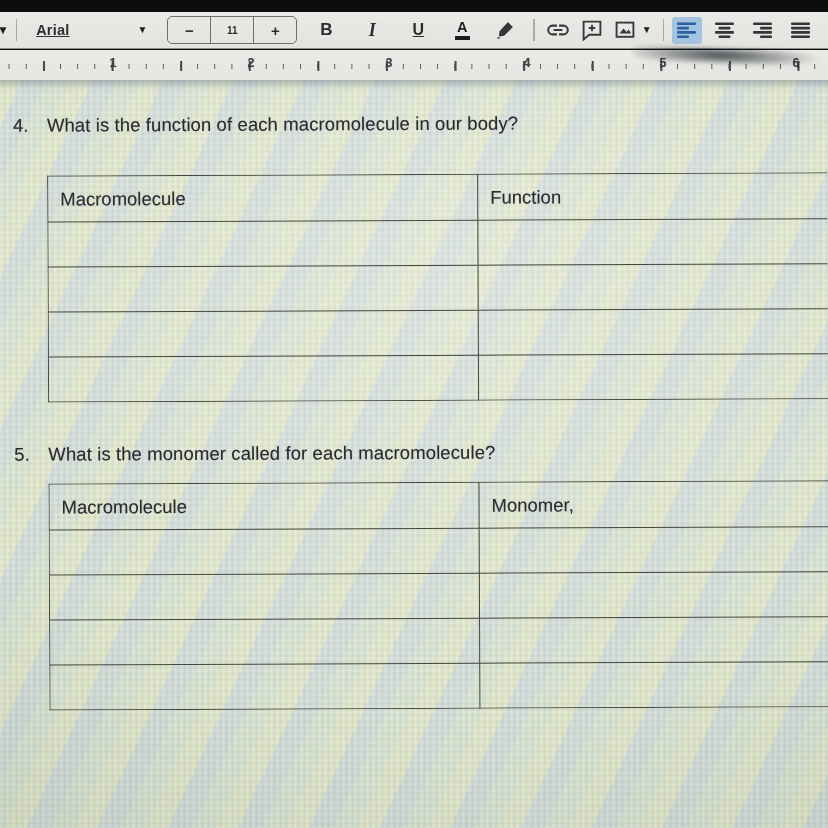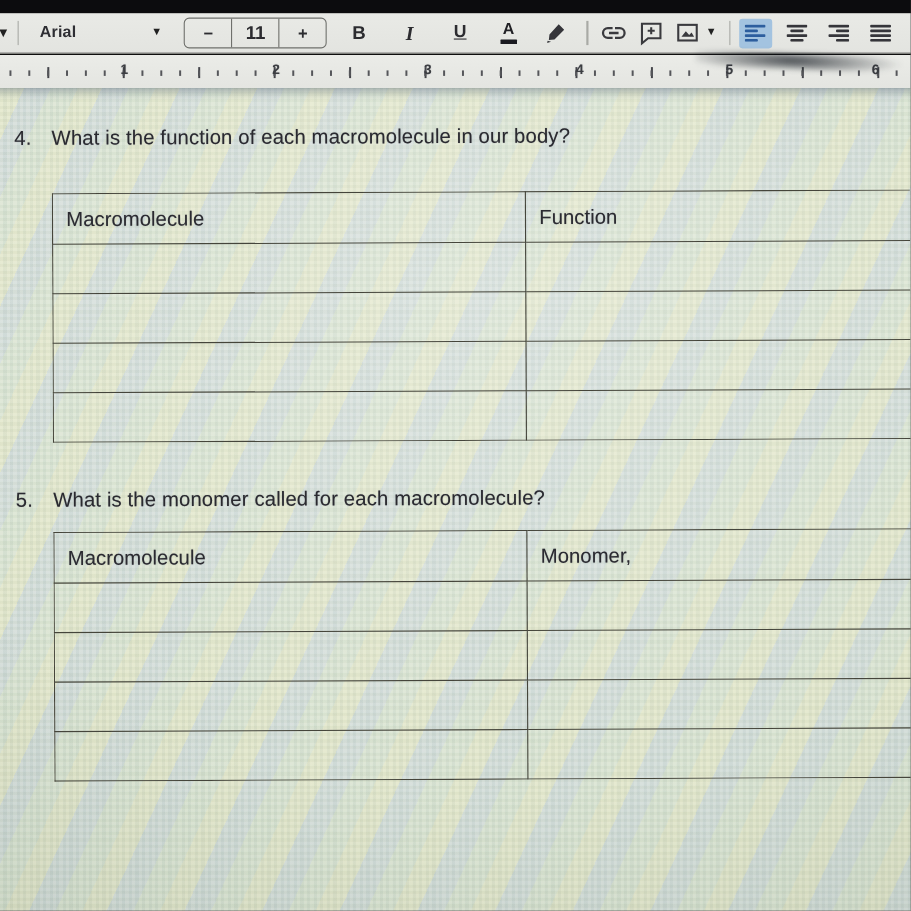--- a/index.html
+++ b/index.html
@@ -15,28 +15,28 @@
   .toolbar{
     position:absolute;left:0;top:12px;width:828px;height:36px;
     background:linear-gradient(to bottom,#e9eae6,#e3e4e0);
     border-bottom:1.5px solid #8d8e8a;
     display:flex;align-items:center;white-space:nowrap;overflow:hidden;
     color:#333338;
   }
   .caret{font-size:10px;color:#222;line-height:1;}
   .caret.cut{margin-left:-3px;font-size:12px;}
   .tb-divider{width:1.3px;height:22px;background:#a9aaa5;flex:0 0 auto;}
-  .font-name{font-size:14.5px;font-weight:700;color:#2e2e33;letter-spacing:.2px;}
+  .font-name{font-size:14.5px;font-weight:700;color:#2e2e33;letter-spacing:.2px;text-decoration:underline;}
   .font-caret{margin-left:68px;}
   .stepper{
     display:flex;align-items:stretch;height:26px;margin-left:20px;
     border:1.5px solid #6f706c;border-radius:5px;background:transparent;color:#2c2c30;
   }
   .stepper .cell{display:flex;align-items:center;justify-content:center;width:42px;font-size:15px;font-weight:600;}
-  .stepper .cell.mid{border-left:1.5px solid #6f706c;border-right:1.5px solid #6f706c;font-size:17px;}
+  .stepper .cell.mid{border-left:1.5px solid #6f706c;border-right:1.5px solid #6f706c;font-size:10px;}
   .tb-btn{display:flex;align-items:center;justify-content:center;height:28px;min-width:24px;flex:0 0 auto;cursor:pointer;}
   .b-bold{font-size:17px;font-weight:800;color:#2c2c30;margin-left:17px;}
   .b-italic{font-family:"Liberation Serif",serif;font-style:italic;font-size:18px;font-weight:700;color:#2c2c30;margin-left:22px;}
   .b-under{font-size:16px;font-weight:700;text-decoration:underline;color:#2c2c30;margin-left:22px;}
   .b-color{margin-left:20px;flex-direction:column;line-height:1;}
   .b-color .letterA{font-size:14.5px;font-weight:800;color:#222226;}
   .b-color .bar{width:15px;height:3.6px;background:#1a1a20;margin-top:1.5px;border-radius:.5px;}
   .icon-svg{display:block;}
   .align-btn{width:30px;height:27px;display:flex;align-items:center;justify-content:center;border-radius:3px;margin-left:8px;flex:0 0 auto;cursor:pointer;}
   .align-btn.active{background:#a3c3e0;}

